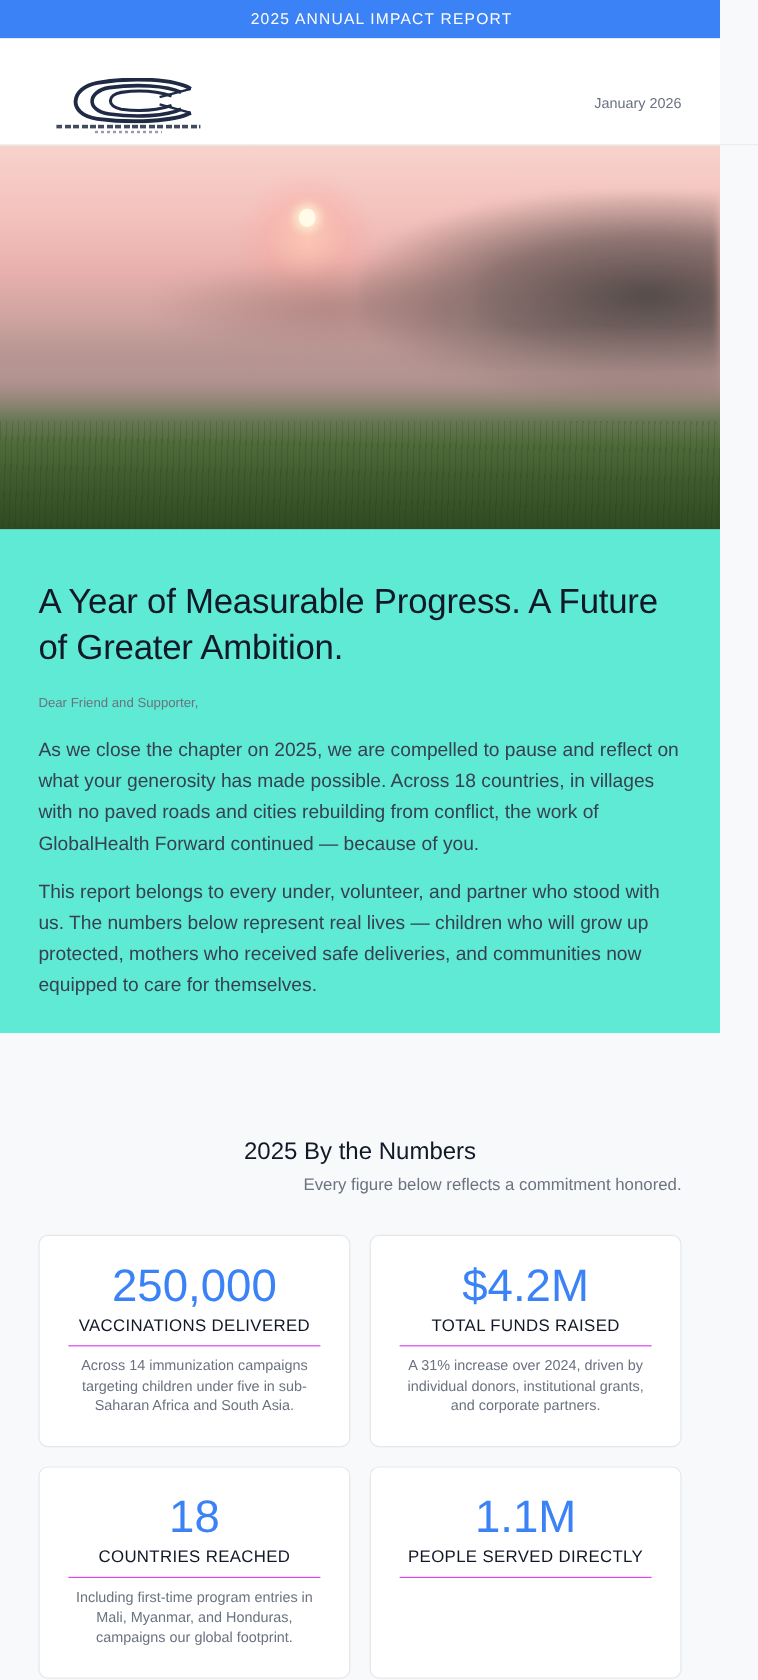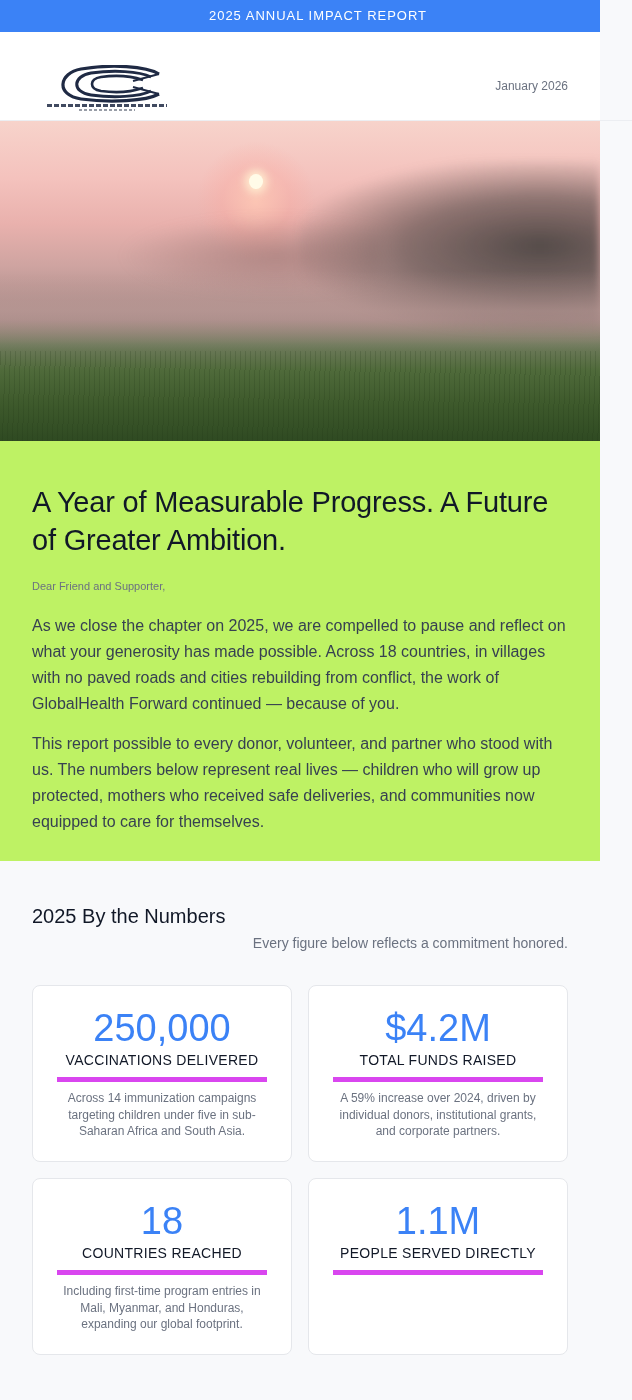--- a/index.html
+++ b/index.html
@@ -145,21 +145,21 @@
     position: absolute;
     left: 0;
     bottom: 0;
     width: 600px;
     height: 90px;
     background: repeating-linear-gradient(92deg, rgba(30,50,20,0.18) 0 1px, transparent 1px 5px);
   }
   
   .intro {
     padding: 42px 32px 26px 32px;
-    background: #bef264;
+    background: #5eead4;
   }
   .headline {
     font-size: 29px;
     line-height: 38px;
     font-weight: 500;
     color: #111827;
     letter-spacing: -0.2px;
   }
   .salutation {
     margin-top: 14px;
@@ -173,25 +173,26 @@
     line-height: 26px;
     color: #374151;
   }
   
   .numbers {
     width: 600px;
     padding: 42px 32px 20px 32px;
     background: #f8f9fb;
   }
   .numbers-title {
-    text-align: left;
+    text-align: center;
     font-size: 20px;
     color: #111827;
     font-weight: 500;
     line-height: 26px;
+    margin-top: 44px;
   }
   .numbers-sub {
     margin-top: 6px;
     text-align: right;
     font-size: 14px;
     color: #6b7280;
   }
   .grid {
     margin-top: 34px;
     display: grid;
@@ -213,21 +214,21 @@
     color: #3b82f6;
     font-weight: 500;
   }
   .stat-label {
     margin-top: 2px;
     font-size: 14px;
     letter-spacing: 0.3px;
     color: #111827;
     font-weight: 500;
     padding-bottom: 9px;
-    border-bottom: 5px solid #d946ef;
+    border-bottom: 1px solid #d946ef;
   }
   .stat-desc {
     margin-top: 8px;
     font-size: 12px;
     line-height: 16.5px;
     color: #6b7280;
   }
 </style>
 </head>
 <body>
@@ -261,43 +262,43 @@
       <div class="trees"></div>
       <div class="fog"></div>
       <div class="sun"></div>
       <div class="grass"></div>
     </div>
 
     <div class="intro">
       <h1 class="headline">A Year of Measurable Progress. A Future of Greater Ambition.</h1>
       <p class="salutation">Dear Friend and Supporter,</p>
       <p class="body-p">As we close the chapter on 2025, we are compelled to pause and reflect on what your generosity has made possible. Across 18 countries, in villages with no paved roads and cities rebuilding from conflict, the work of GlobalHealth Forward continued — because of you.</p>
-      <p class="body-p">This report possible to every donor, volunteer, and partner who stood with us. The numbers below represent real lives — children who will grow up protected, mothers who received safe deliveries, and communities now equipped to care for themselves.</p>
+      <p class="body-p">This report belongs to every under, volunteer, and partner who stood with us. The numbers below represent real lives — children who will grow up protected, mothers who received safe deliveries, and communities now equipped to care for themselves.</p>
     </div>
   </div>
 
   <div class="numbers">
     <h2 class="numbers-title">2025 By the Numbers</h2>
     <p class="numbers-sub">Every figure below reflects a commitment honored.</p>
 
     <div class="grid">
       <div class="card">
         <div class="stat-value">250,000</div>
         <div class="stat-label">VACCINATIONS DELIVERED</div>
         <div class="stat-desc">Across 14 immunization campaigns targeting children under five in sub-Saharan Africa and South Asia.</div>
       </div>
       <div class="card">
         <div class="stat-value">$4.2M</div>
         <div class="stat-label">TOTAL FUNDS RAISED</div>
-        <div class="stat-desc">A 59% increase over 2024, driven by individual donors, institutional grants, and corporate partners.</div>
+        <div class="stat-desc">A 31% increase over 2024, driven by individual donors, institutional grants, and corporate partners.</div>
       </div>
       <div class="card">
         <div class="stat-value">18</div>
         <div class="stat-label">COUNTRIES REACHED</div>
-        <div class="stat-desc">Including first-time program entries in Mali, Myanmar, and Honduras, expanding our global footprint.</div>
+        <div class="stat-desc">Including first-time program entries in Mali, Myanmar, and Honduras, campaigns our global footprint.</div>
       </div>
       <div class="card">
         <div class="stat-value">1.1M</div>
         <div class="stat-label">PEOPLE SERVED DIRECTLY</div>
       </div>
     </div>
   </div>
 
   <div class="header-rule"></div>
 </div>

